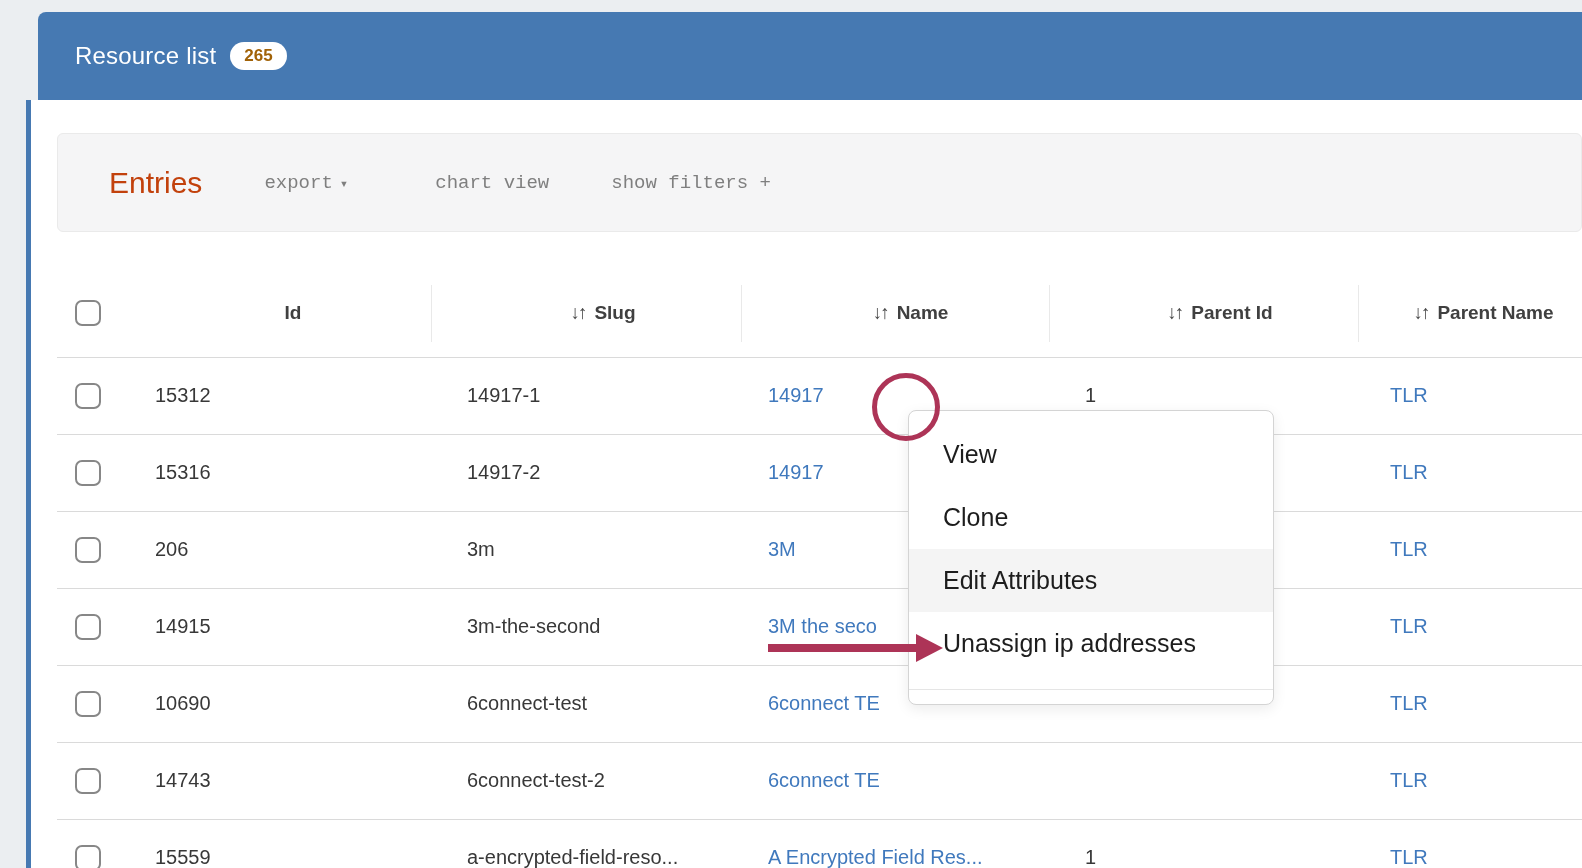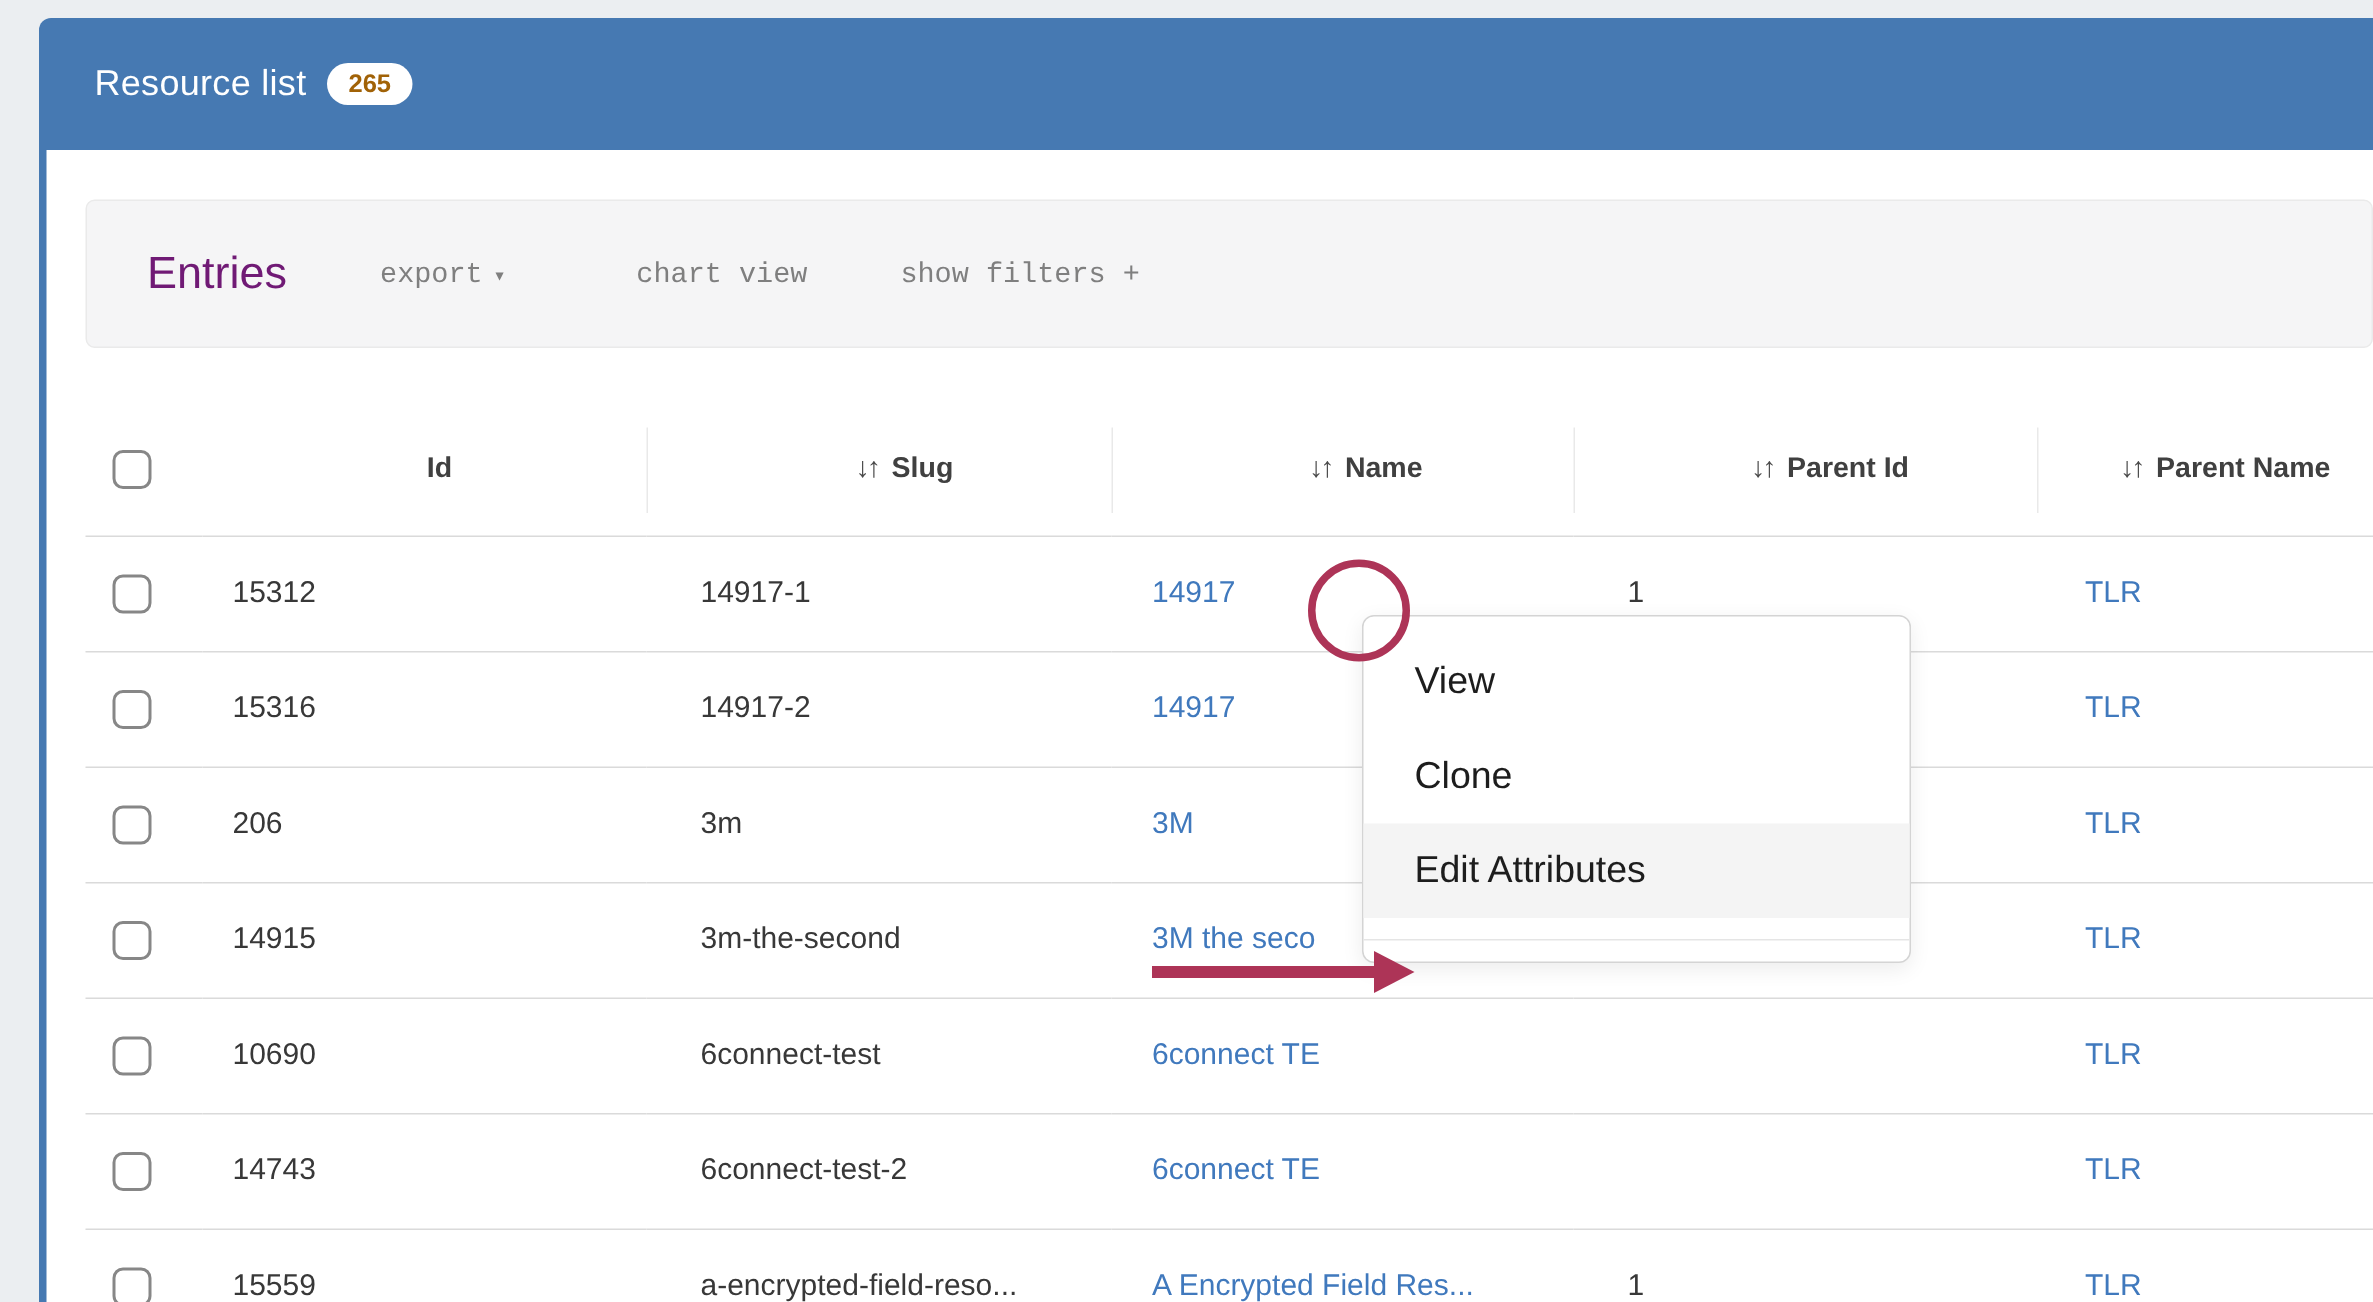--- a/index.html
+++ b/index.html
@@ -8,39 +8,39 @@
     position: relative;
     background: #ebeef1;
     font-family: "Liberation Sans", sans-serif;
     color: #383838;
   }
 
   
   .panel { position: absolute; left: 26px; top: 12px; width: 1556px; height: 856px; }
   .panel-header {
     height: 88px; background: #4679b2; border-radius: 8px 0 0 0;
-    display: flex; align-items: center; padding-left: 37px;
+    display: flex; align-items: center; padding-left: 37px; margin-left: 12px;
   }
   .panel-title { color: #ffffff; font-size: 24px; letter-spacing: .2px; }
   .count-badge {
     background: #ffffff; color: #a16207; font-weight: bold; font-size: 17px;
     border-radius: 16px; padding: 5px 14px 6px; margin-left: 14px; line-height: 1;
   }
   .panel-body {
     position: relative; background: #ffffff; height: 768px;
     border-left: 5px solid #4679b2;
   }
 
   
   .toolbar {
     position: absolute; left: 26px; top: 33px; right: 0; height: 99px;
     background: #f5f5f6; border: 1px solid #eaeaea; border-radius: 6px;
     display: flex; align-items: center;
   }
-  .toolbar-title { font-size: 30px; color: #701a75; margin-left: 40px; }
+  .toolbar-title { font-size: 30px; color: #c2410c; margin-left: 51px; }
   .toolbar-link { font-size: 19px; color: #7f7f7f; cursor: pointer; white-space: nowrap; font-family: Liberation Mono, monospace; }
   .tb-export { margin-left: 62px; }
   .tb-chart  { margin-left: 87px; }
   .tb-filters{ margin-left: 62px; }
   .caret { font-size: 14px; margin-left: 7px; color: #7f7f7f; }
 
   
   .table-wrap { position: absolute; left: 26px; top: 170px; right: 0; }
   table { width: 100%; border-collapse: collapse; table-layout: fixed; }
   thead tr { height: 87px; }
@@ -225,18 +225,19 @@
       </table>
     </div>
 
   </div>
 </div>
 
 <div class="context-menu">
     <div class="menu-item">View</div>
     <div class="menu-item">Clone</div>
     <div class="menu-item highlighted">Edit Attributes</div>
+    <div class="menu-item">Unassign ip addresses</div>
     <div class="menu-divider"></div>
   </div>
 
 <div class="annot-circle"></div>
 <div class="annot-arrow-shaft"></div>
 <div class="annot-arrow-head"></div>
 
 </body></html>

